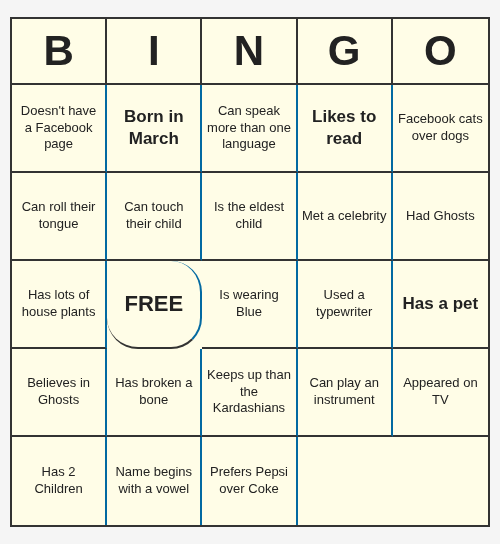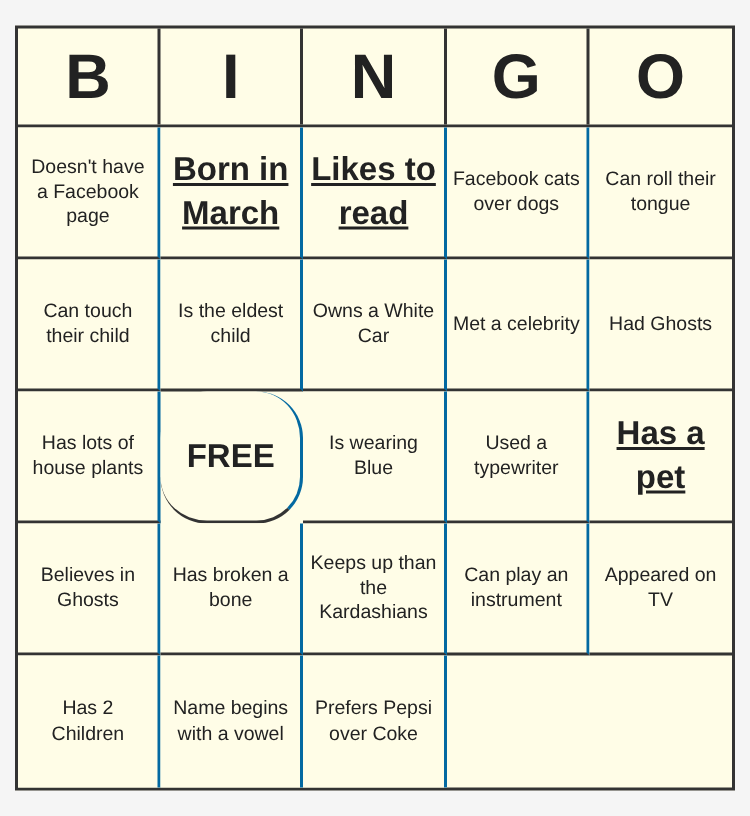--- a/index.html
+++ b/index.html
@@ -55,45 +55,44 @@
     }
     .bingo-cell:nth-child(n+21) {
       border-bottom: none;
     }
     .bingo-cell.free {
       font-size: 22px;
       font-weight: bold;
       border-radius: 31px;
     }
     .bingo-cell.large-text {
-      font-size: 22px;
+      font-size: 17px;
       font-weight: bold;
-      text-decoration: underline;
     }
   </style>
 </head>
 <body>
 
 <div class="bingo-card">
   <div class="bingo-header">
   <div class="bingo-letter">B</div>
       <div class="bingo-letter">I</div>
       <div class="bingo-letter">N</div>
       <div class="bingo-letter">G</div>
       <div class="bingo-letter">O</div>
     </div>
   <div class="bingo-grid">
   <div class="bingo-cell">Doesn't have a Facebook page</div>
       <div class="bingo-cell large-text">Born in March</div>
+      <div class="bingo-cell">Can speak more than one language</div>
       <div class="bingo-cell large-text">Likes to read</div>
       <div class="bingo-cell">Facebook cats over dogs</div>
       <div class="bingo-cell">Can roll their tongue</div>
       <div class="bingo-cell">Can touch their child</div>
       <div class="bingo-cell">Is the eldest child</div>
-      <div class="bingo-cell">Owns a White Car</div>
       <div class="bingo-cell">Met a celebrity</div>
       <div class="bingo-cell">Had Ghosts</div>
       <div class="bingo-cell">Has lots of house plants</div>
       <div class="bingo-cell free">FREE</div>
       <div class="bingo-cell">Is wearing Blue</div>
       <div class="bingo-cell">Used a typewriter</div>
       <div class="bingo-cell large-text">Has a pet</div>
       <div class="bingo-cell">Believes in Ghosts</div>
       <div class="bingo-cell">Has broken a bone</div>
       <div class="bingo-cell">Keeps up than the Kardashians</div>

